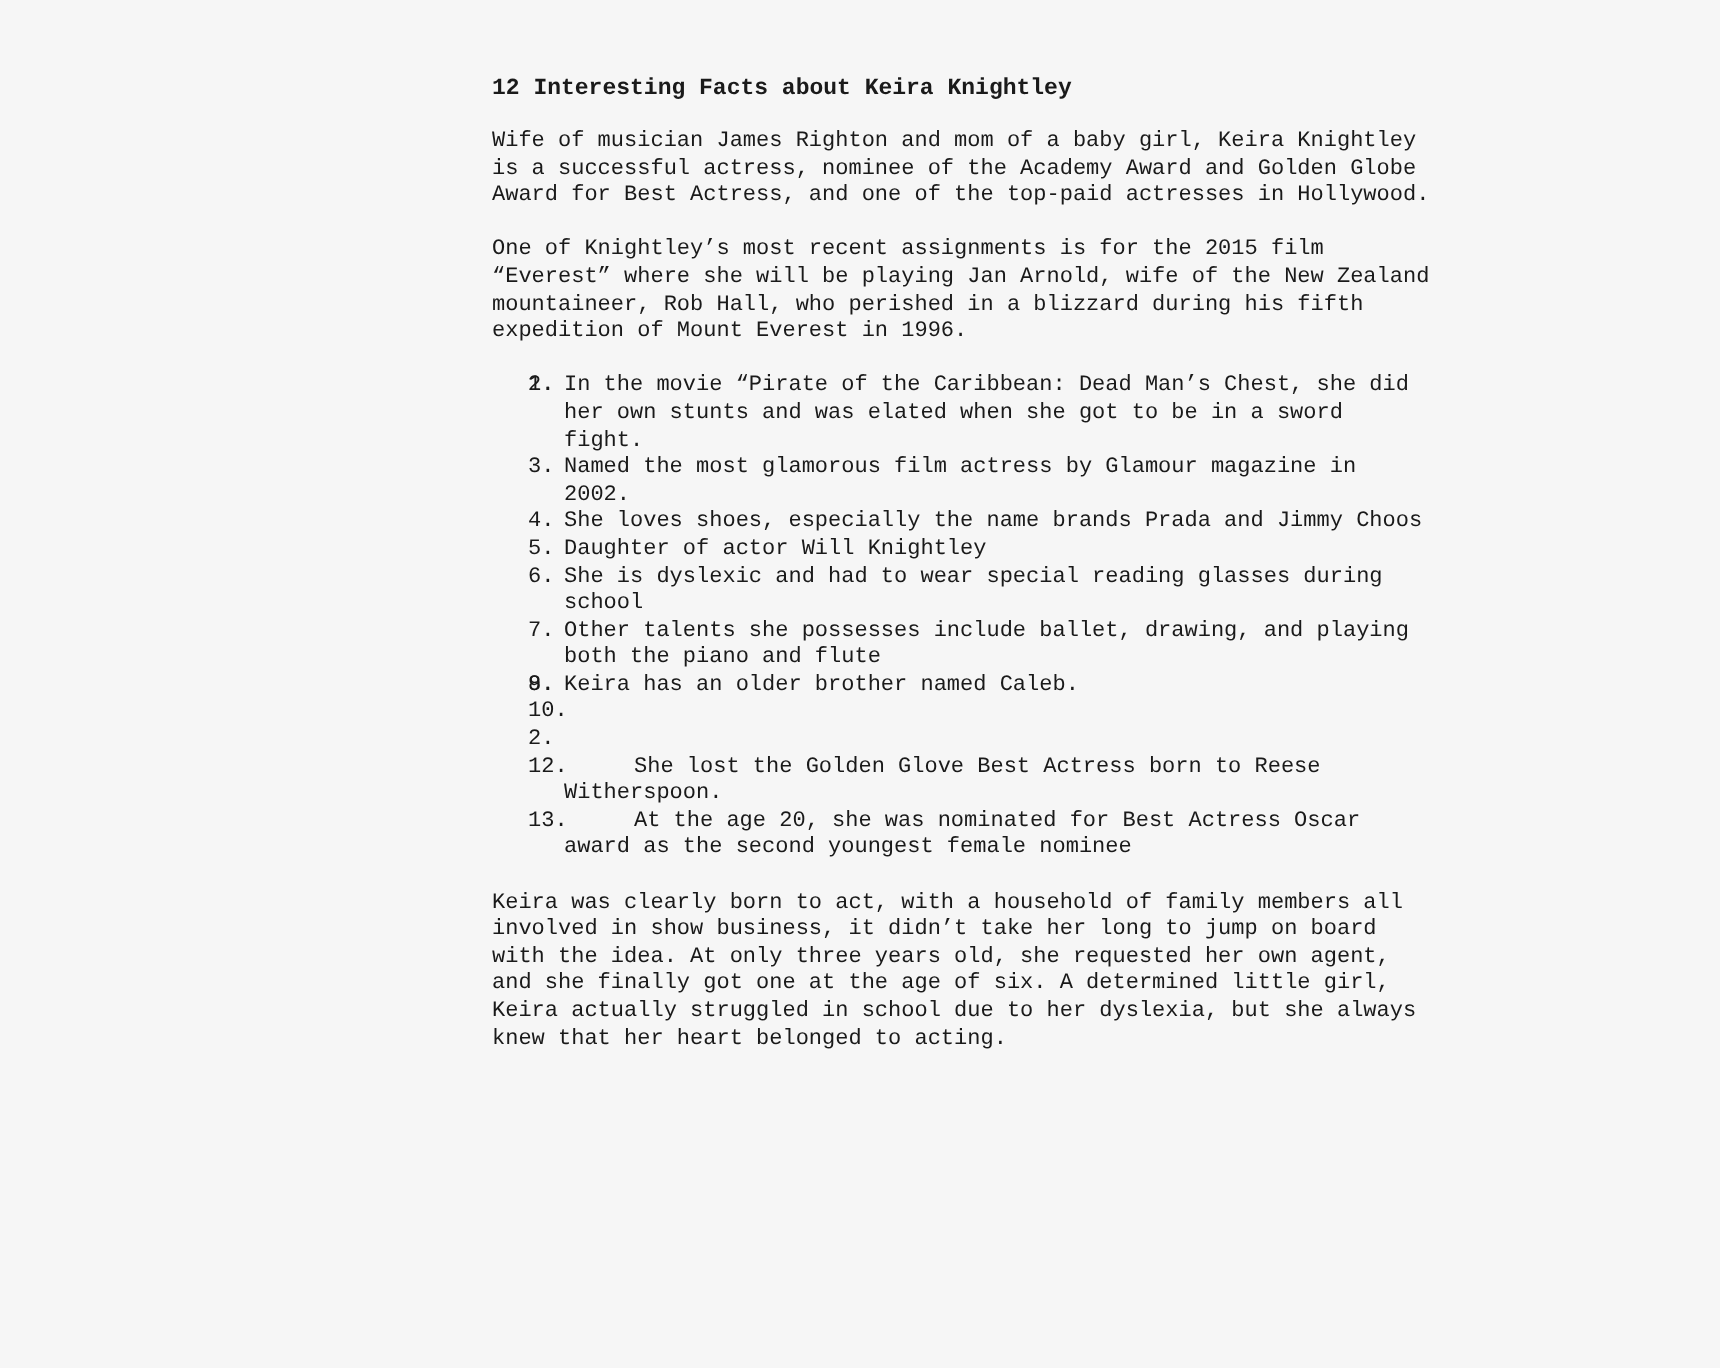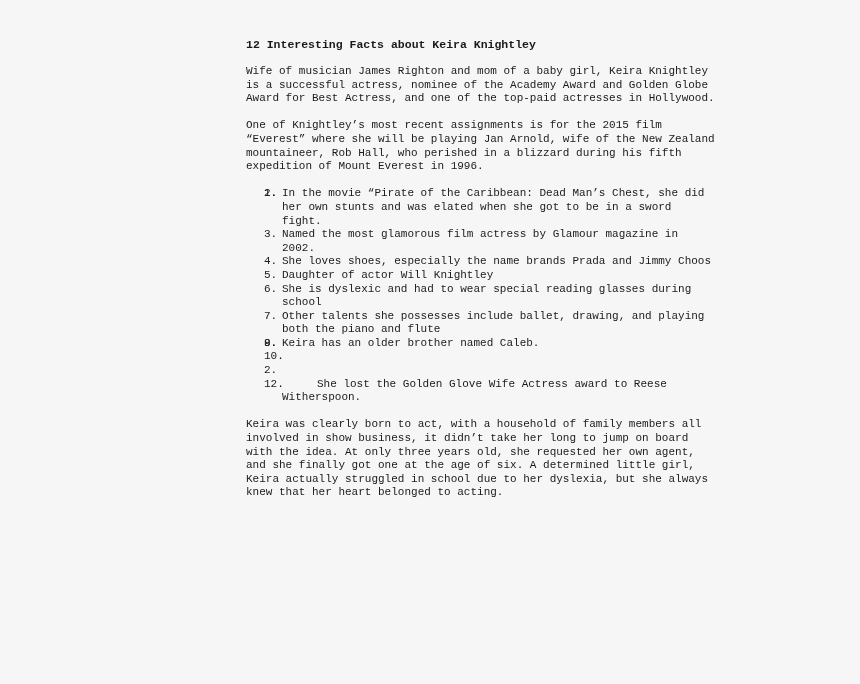--- a/index.html
+++ b/index.html
@@ -61,17 +61,18 @@
     <li><span class="num">2.</span><span>In the movie “Pirate of the Caribbean: Dead Man’s Chest, she did her own stunts and was elated when she got to be in a sword fight.</span></li>
     <li><span class="num">3.</span><span>Named the most glamorous film actress by Glamour magazine in 2002.</span></li>
     <li><span class="num">4.</span><span>She loves shoes, especially the name brands Prada and Jimmy Choos</span></li>
     <li><span class="num">5.</span><span>Daughter of actor Will Knightley</span></li>
     <li><span class="num">6.</span><span>She is dyslexic and had to wear special reading glasses during school</span></li>
     <li><span class="num">7.</span><span>Other talents she possesses include ballet, drawing, and playing both the piano and flute</span></li>
     <li><span class="num">8.</span></li>
     <li><span class="num">9.</span><span>Keira has an older brother named Caleb.</span></li>
     <li class="wide"><span class="num">10.</span><span class="lead"></span></li>
     <li class="wide"><span class="num">2.</span><span class="lead"></span></li>
-    <li class="wide"><span class="num">12.</span><span class="lead"></span><span>She lost the Golden Glove Wife Actress award to Reese Witherspoon.</span></li>
+    <li class="wide"><span class="num">12.</span><span class="lead"></span><span>She lost the Golden Glove Best Actress born to Reese Witherspoon.</span></li>
+    <li class="wide"><span class="num">13.</span><span class="lead"></span><span>At the age 20, she was nominated for Best Actress Oscar award as the second youngest female nominee</span></li>
   </ol>
 
   <p>Keira was clearly born to act, with a household of family members all involved in show business, it didn’t take her long to jump on board with the idea. At only three years old, she requested her own agent, and she finally got one at the age of six. A determined little girl, Keira actually struggled in school due to her dyslexia, but she always knew that her heart belonged to acting.</p>
 </div>
 
 </body></html>

